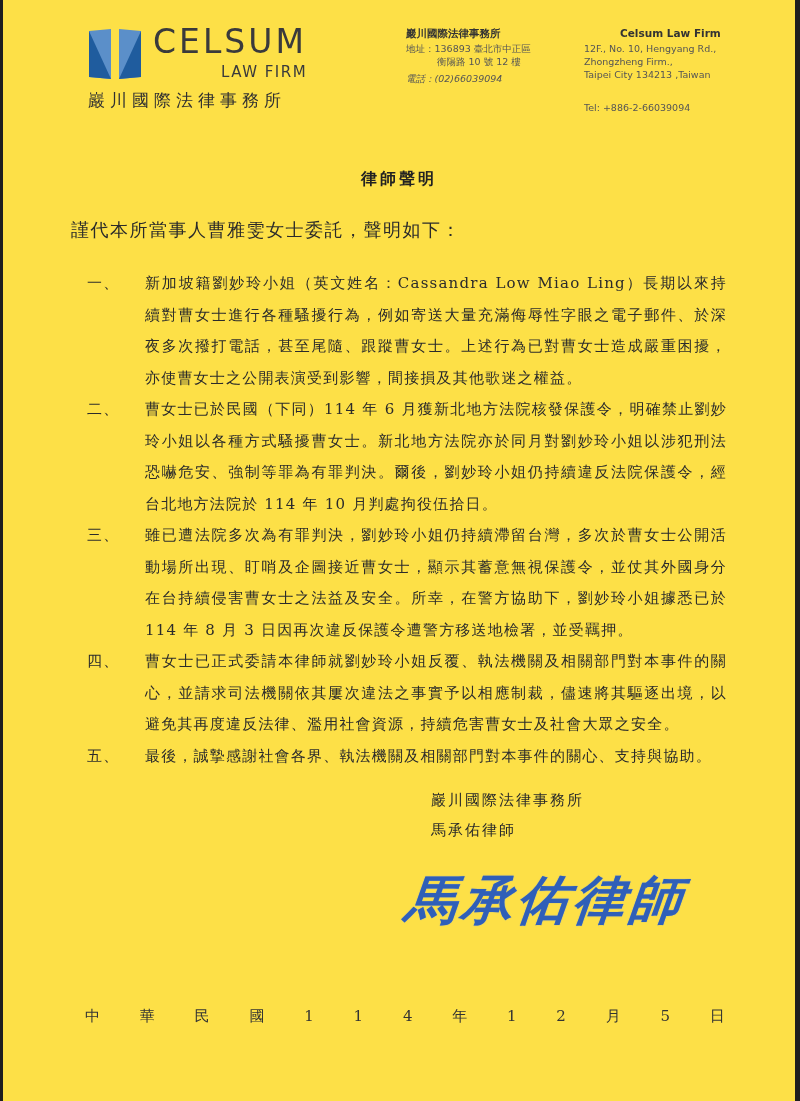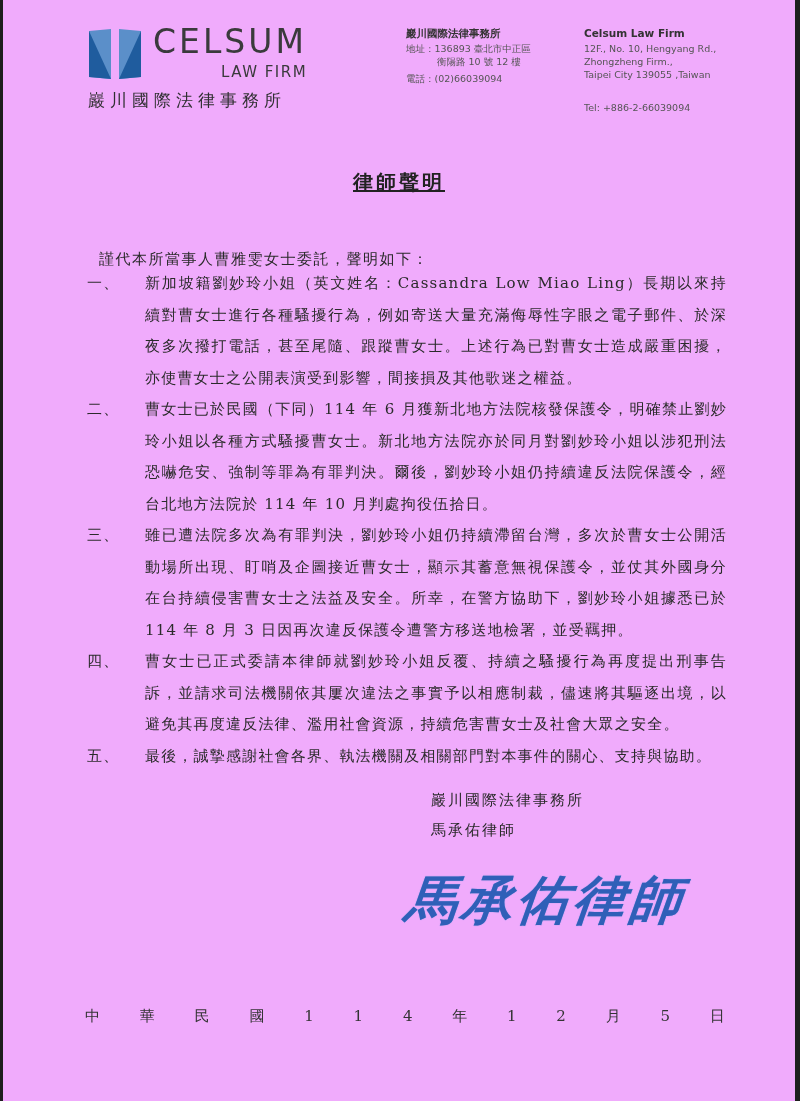--- a/index.html
+++ b/index.html
@@ -4,21 +4,21 @@
   <style>
     html, body { margin: 0; padding: 0; }
     body {
       width: 800px; height: 1101px; overflow: hidden;
       background: #1e1e1e;
       font-family: "DejaVu Serif", "Liberation Serif", serif;
       color: #2a2a2a;
     }
     .page {
       position: absolute; left: 3px; top: 0; width: 792px; height: 1101px;
-      background: #f0abfc;
+      background: #fde047;
       overflow: hidden;
     }
     
     .logo {
       position: absolute; left: 86px; top: 29px; width: 52px; height: 50px;
     }
     .brand-name {
       position: absolute; left: 150px; top: 22px;
       font-family: "DejaVu Sans", "Liberation Sans", sans-serif;
       font-size: 33px; letter-spacing: 3px; color: #3a3a3c; font-weight: 400;
@@ -33,38 +33,38 @@
       font-family: "DejaVu Sans", "Liberation Sans", sans-serif;
       font-size: 17px; letter-spacing: 5px; color: #2f2f31;
     }
     .addr-cn {
       position: absolute; left: 403px; top: 27px;
       font-family: "DejaVu Sans", "Liberation Sans", sans-serif;
       font-size: 9.5px; color: #555; line-height: 13px;
     }
     .addr-cn .firm { font-weight: bold; color: #333; font-size: 10.5px; margin-bottom: 2px; }
     .addr-cn .indent { padding-left: 31px; }
-    .addr-cn .gap { margin-top: 4px; }
+    .addr-cn .gap { margin-top: 4px; font-style: italic; }
     .addr-en {
       position: absolute; left: 581px; top: 27px;
       font-family: "DejaVu Sans", "Liberation Sans", sans-serif;
       font-size: 9.5px; color: #555; line-height: 13px;
     }
-    .addr-en .firm { font-weight: bold; color: #333; font-size: 10.5px; margin-bottom: 2px; }
+    .addr-en .firm { font-weight: bold; color: #333; font-size: 10.5px; margin-bottom: 2px; margin-left: 36px; }
     .addr-en .gap { margin-top: 20px; }
 
     
     .title {
       position: absolute; left: 0; width: 792px; top: 169px;
-      text-align: center; font-size: 20px; font-weight: bold;
-      letter-spacing: 3px; color: #222; text-decoration: underline;
+      text-align: center; font-size: 16px; font-weight: bold;
+      letter-spacing: 3px; color: #222;
     }
     .intro {
-      position: absolute; left: 96px; top: 218px;
-      font-size: 15px; letter-spacing: 1.5px; color: #2a2a2a; margin-top: 32px;
+      position: absolute; left: 68px; top: 218px;
+      font-size: 18px; letter-spacing: 1.5px; color: #2a2a2a;
     }
     .items { position: absolute; left: 84px; top: 268px; width: 640px; }
     .item {
       display: flex; font-size: 15px; line-height: 31.5px;
       letter-spacing: 1.2px; color: #2b2b2b;
     }
     .item .num { flex: 0 0 38px; white-space: nowrap; }
     .item .text { flex: 1; text-align: justify; text-justify: inter-character; margin-left: 20px; }
 
     .sign-firm {
@@ -107,21 +107,21 @@
     <div class="firm">巖川國際法律事務所</div>
     <div>地址：136893 臺北市中正區</div>
     <div class="indent">衡陽路 10 號 12 樓</div>
     <div class="gap">電話：(02)66039094</div>
   </div>
 
   <div class="addr-en">
     <div class="firm">Celsum Law Firm</div>
     <div>12F., No. 10, Hengyang Rd.,</div>
     <div>Zhongzheng Firm.,</div>
-    <div>Taipei City 139055 ,Taiwan</div>
+    <div>Taipei City 134213 ,Taiwan</div>
     <div class="gap">Tel: +886-2-66039094</div>
   </div>
 
   <div class="title">律師聲明</div>
   <div class="intro">謹代本所當事人曹雅雯女士委託，聲明如下：</div>
 
   <div class="items">
     <div class="item">
       <span class="num">一、</span>
       <span class="text">新加坡籍劉妙玲小姐（英文姓名：Cassandra Low Miao Ling）長期以來持續對曹女士進行各種騷擾行為，例如寄送大量充滿侮辱性字眼之電子郵件、於深夜多次撥打電話，甚至尾隨、跟蹤曹女士。上述行為已對曹女士造成嚴重困擾，亦使曹女士之公開表演受到影響，間接損及其他歌迷之權益。</span>
@@ -129,21 +129,21 @@
     <div class="item">
       <span class="num">二、</span>
       <span class="text">曹女士已於民國（下同）114 年 6 月獲新北地方法院核發保護令，明確禁止劉妙玲小姐以各種方式騷擾曹女士。新北地方法院亦於同月對劉妙玲小姐以涉犯刑法恐嚇危安、強制等罪為有罪判決。爾後，劉妙玲小姐仍持續違反法院保護令，經台北地方法院於 114 年 10 月判處拘役伍拾日。</span>
     </div>
     <div class="item">
       <span class="num">三、</span>
       <span class="text">雖已遭法院多次為有罪判決，劉妙玲小姐仍持續滯留台灣，多次於曹女士公開活動場所出現、盯哨及企圖接近曹女士，顯示其蓄意無視保護令，並仗其外國身分在台持續侵害曹女士之法益及安全。所幸，在警方協助下，劉妙玲小姐據悉已於 114 年 8 月 3 日因再次違反保護令遭警方移送地檢署，並受羈押。</span>
     </div>
     <div class="item">
       <span class="num">四、</span>
-      <span class="text">曹女士已正式委請本律師就劉妙玲小姐反覆、持續之騷擾行為再度提出刑事告訴，並請求司法機關依其屢次違法之事實予以相應制裁，儘速將其驅逐出境，以避免其再度違反法律、濫用社會資源，持續危害曹女士及社會大眾之安全。</span>
+      <span class="text">曹女士已正式委請本律師就劉妙玲小姐反覆、執法機關及相關部門對本事件的關心，並請求司法機關依其屢次違法之事實予以相應制裁，儘速將其驅逐出境，以避免其再度違反法律、濫用社會資源，持續危害曹女士及社會大眾之安全。</span>
     </div>
     <div class="item">
       <span class="num">五、</span>
       <span class="text">最後，誠摯感謝社會各界、執法機關及相關部門對本事件的關心、支持與協助。</span>
     </div>
   </div>
 
   <div class="sign-firm">巖川國際法律事務所</div>
   <div class="sign-lawyer">馬承佑律師</div>
   <div class="seal">馬承佑律師</div>

